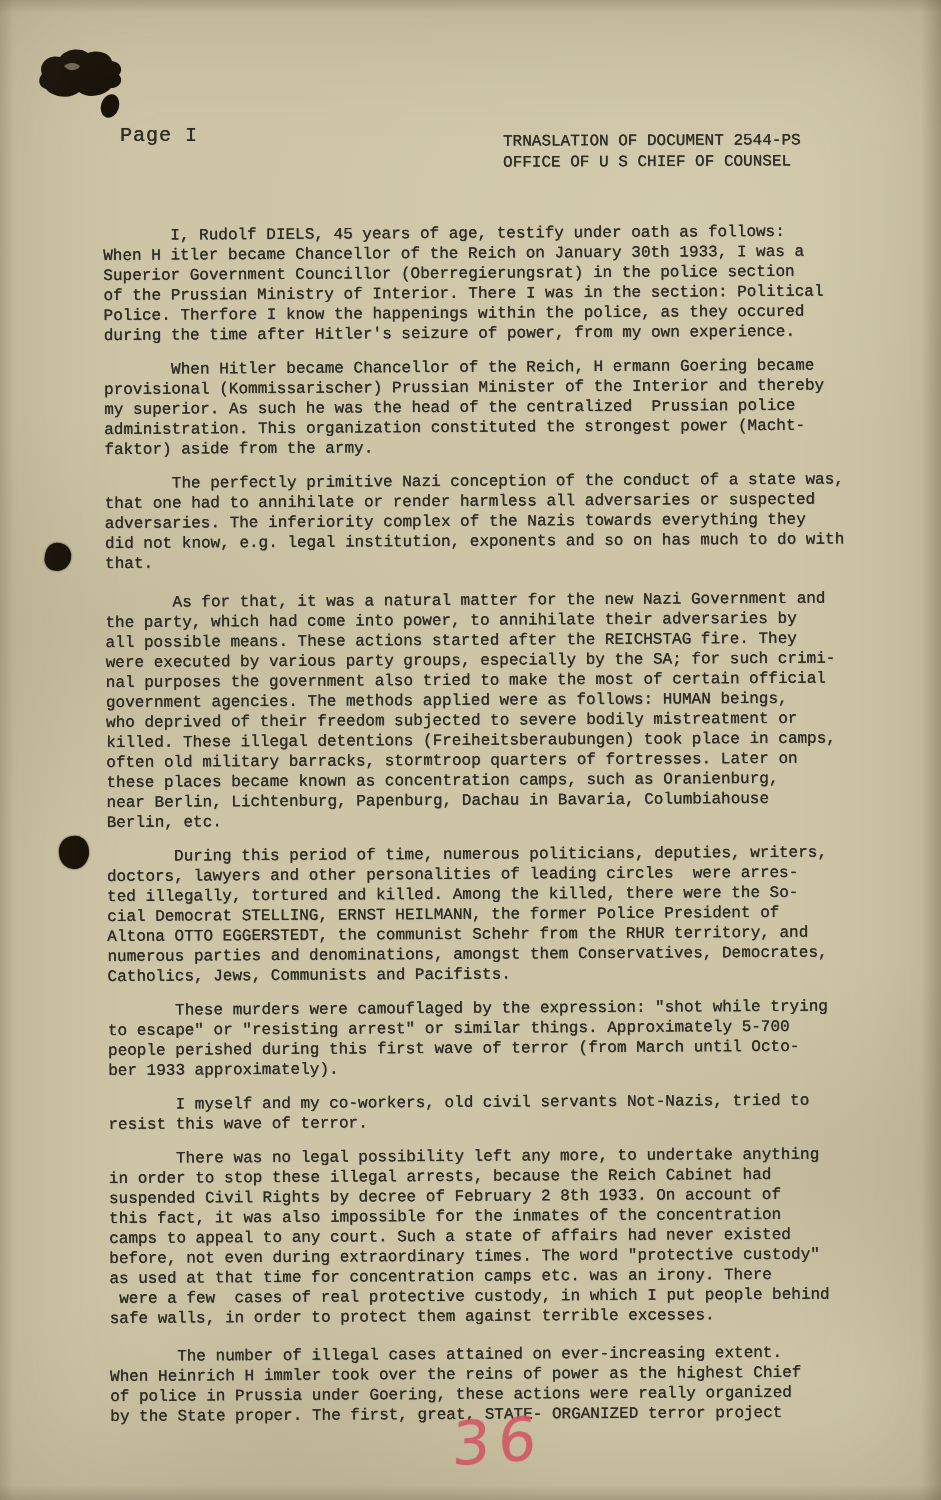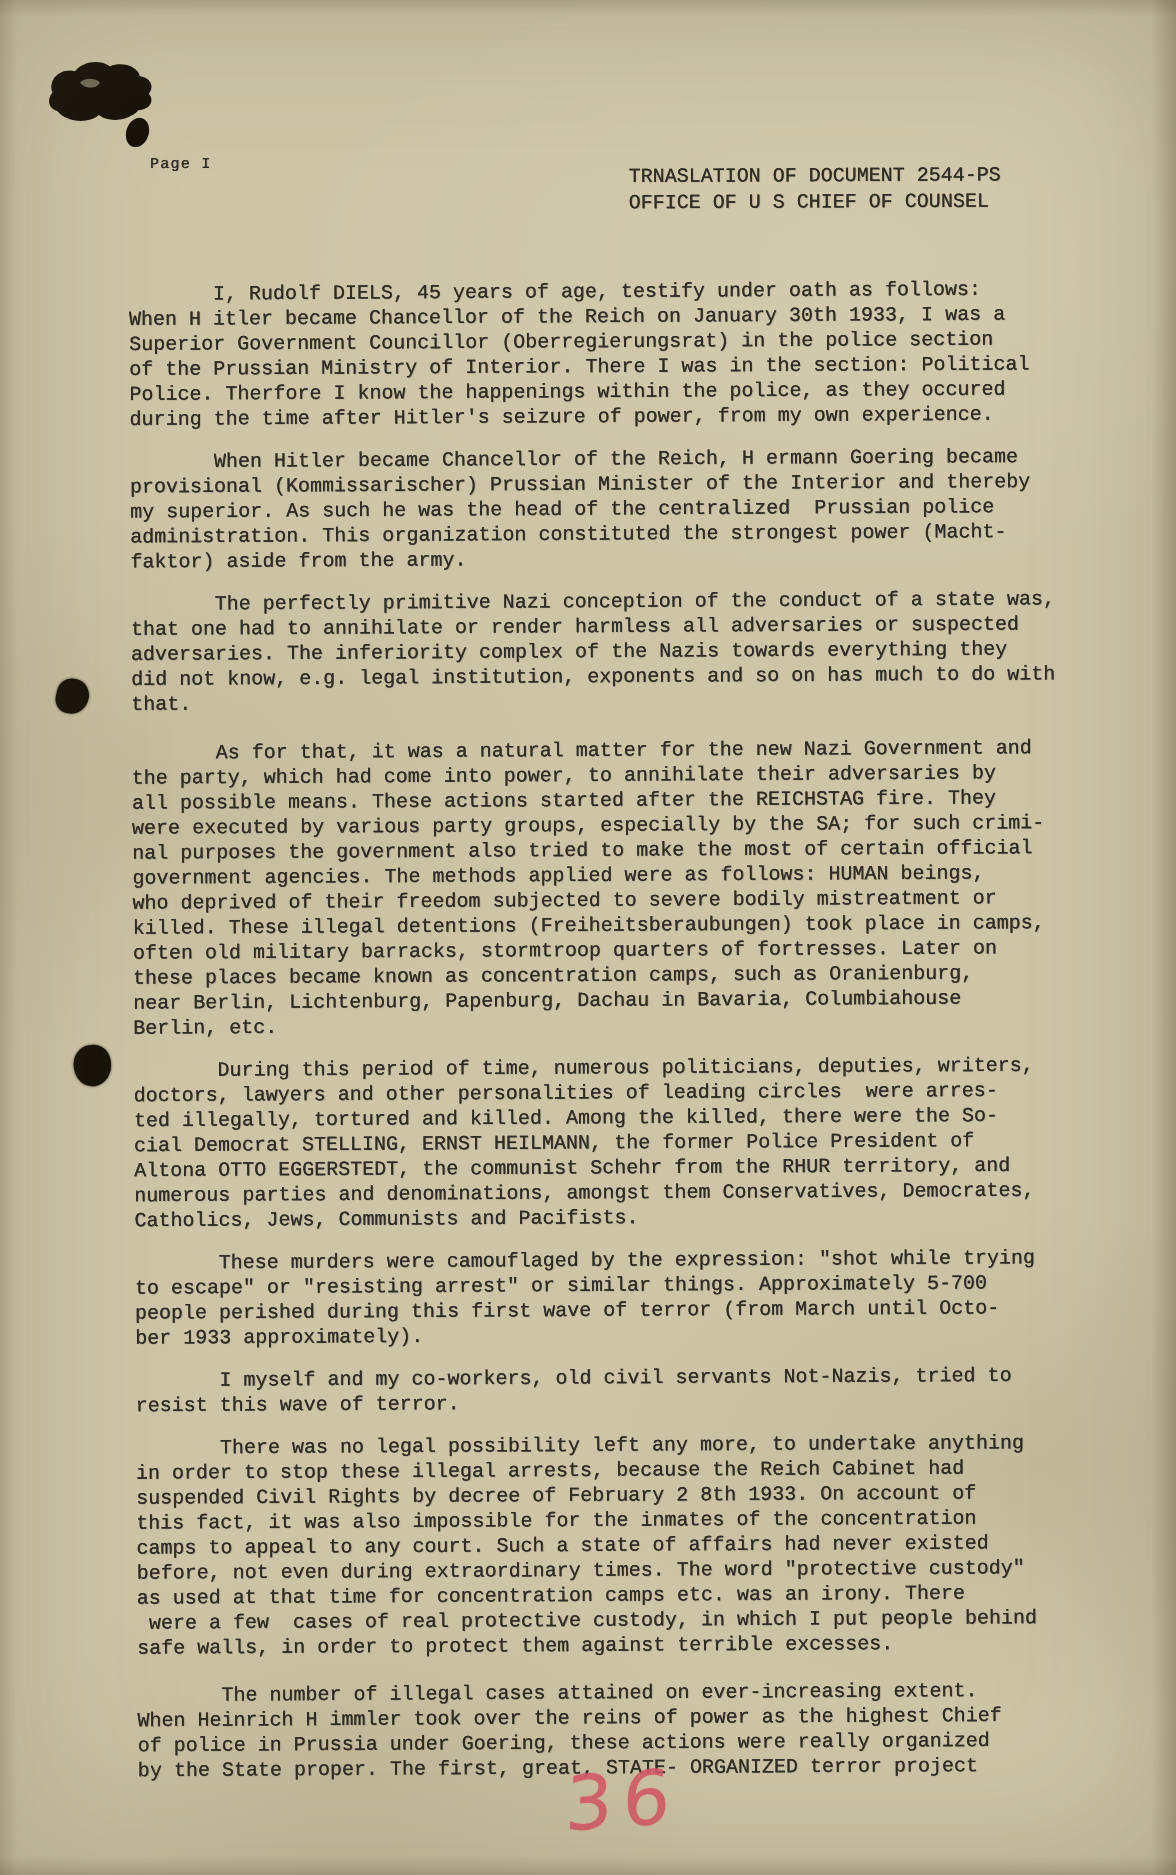--- a/index.html
+++ b/index.html
@@ -34,21 +34,21 @@
   }
   .ink-text {
     text-shadow:
       0 0 0.5px rgba(46,44,38,0.85),
       0.5px 0.4px 0.8px rgba(46,44,38,0.30);
   }
   .page-label {
     position: absolute;
     left: 120px;
     top: 124px;
-    font-size: 12px;
+    font-size: 20px;
     letter-spacing: 1px;
   }
   .header-right {
     position: absolute;
     left: 503px;
     top: 131px;
     font-size: 16px;
     line-height: 21px;
     transform: rotate(-0.25deg);
   }

